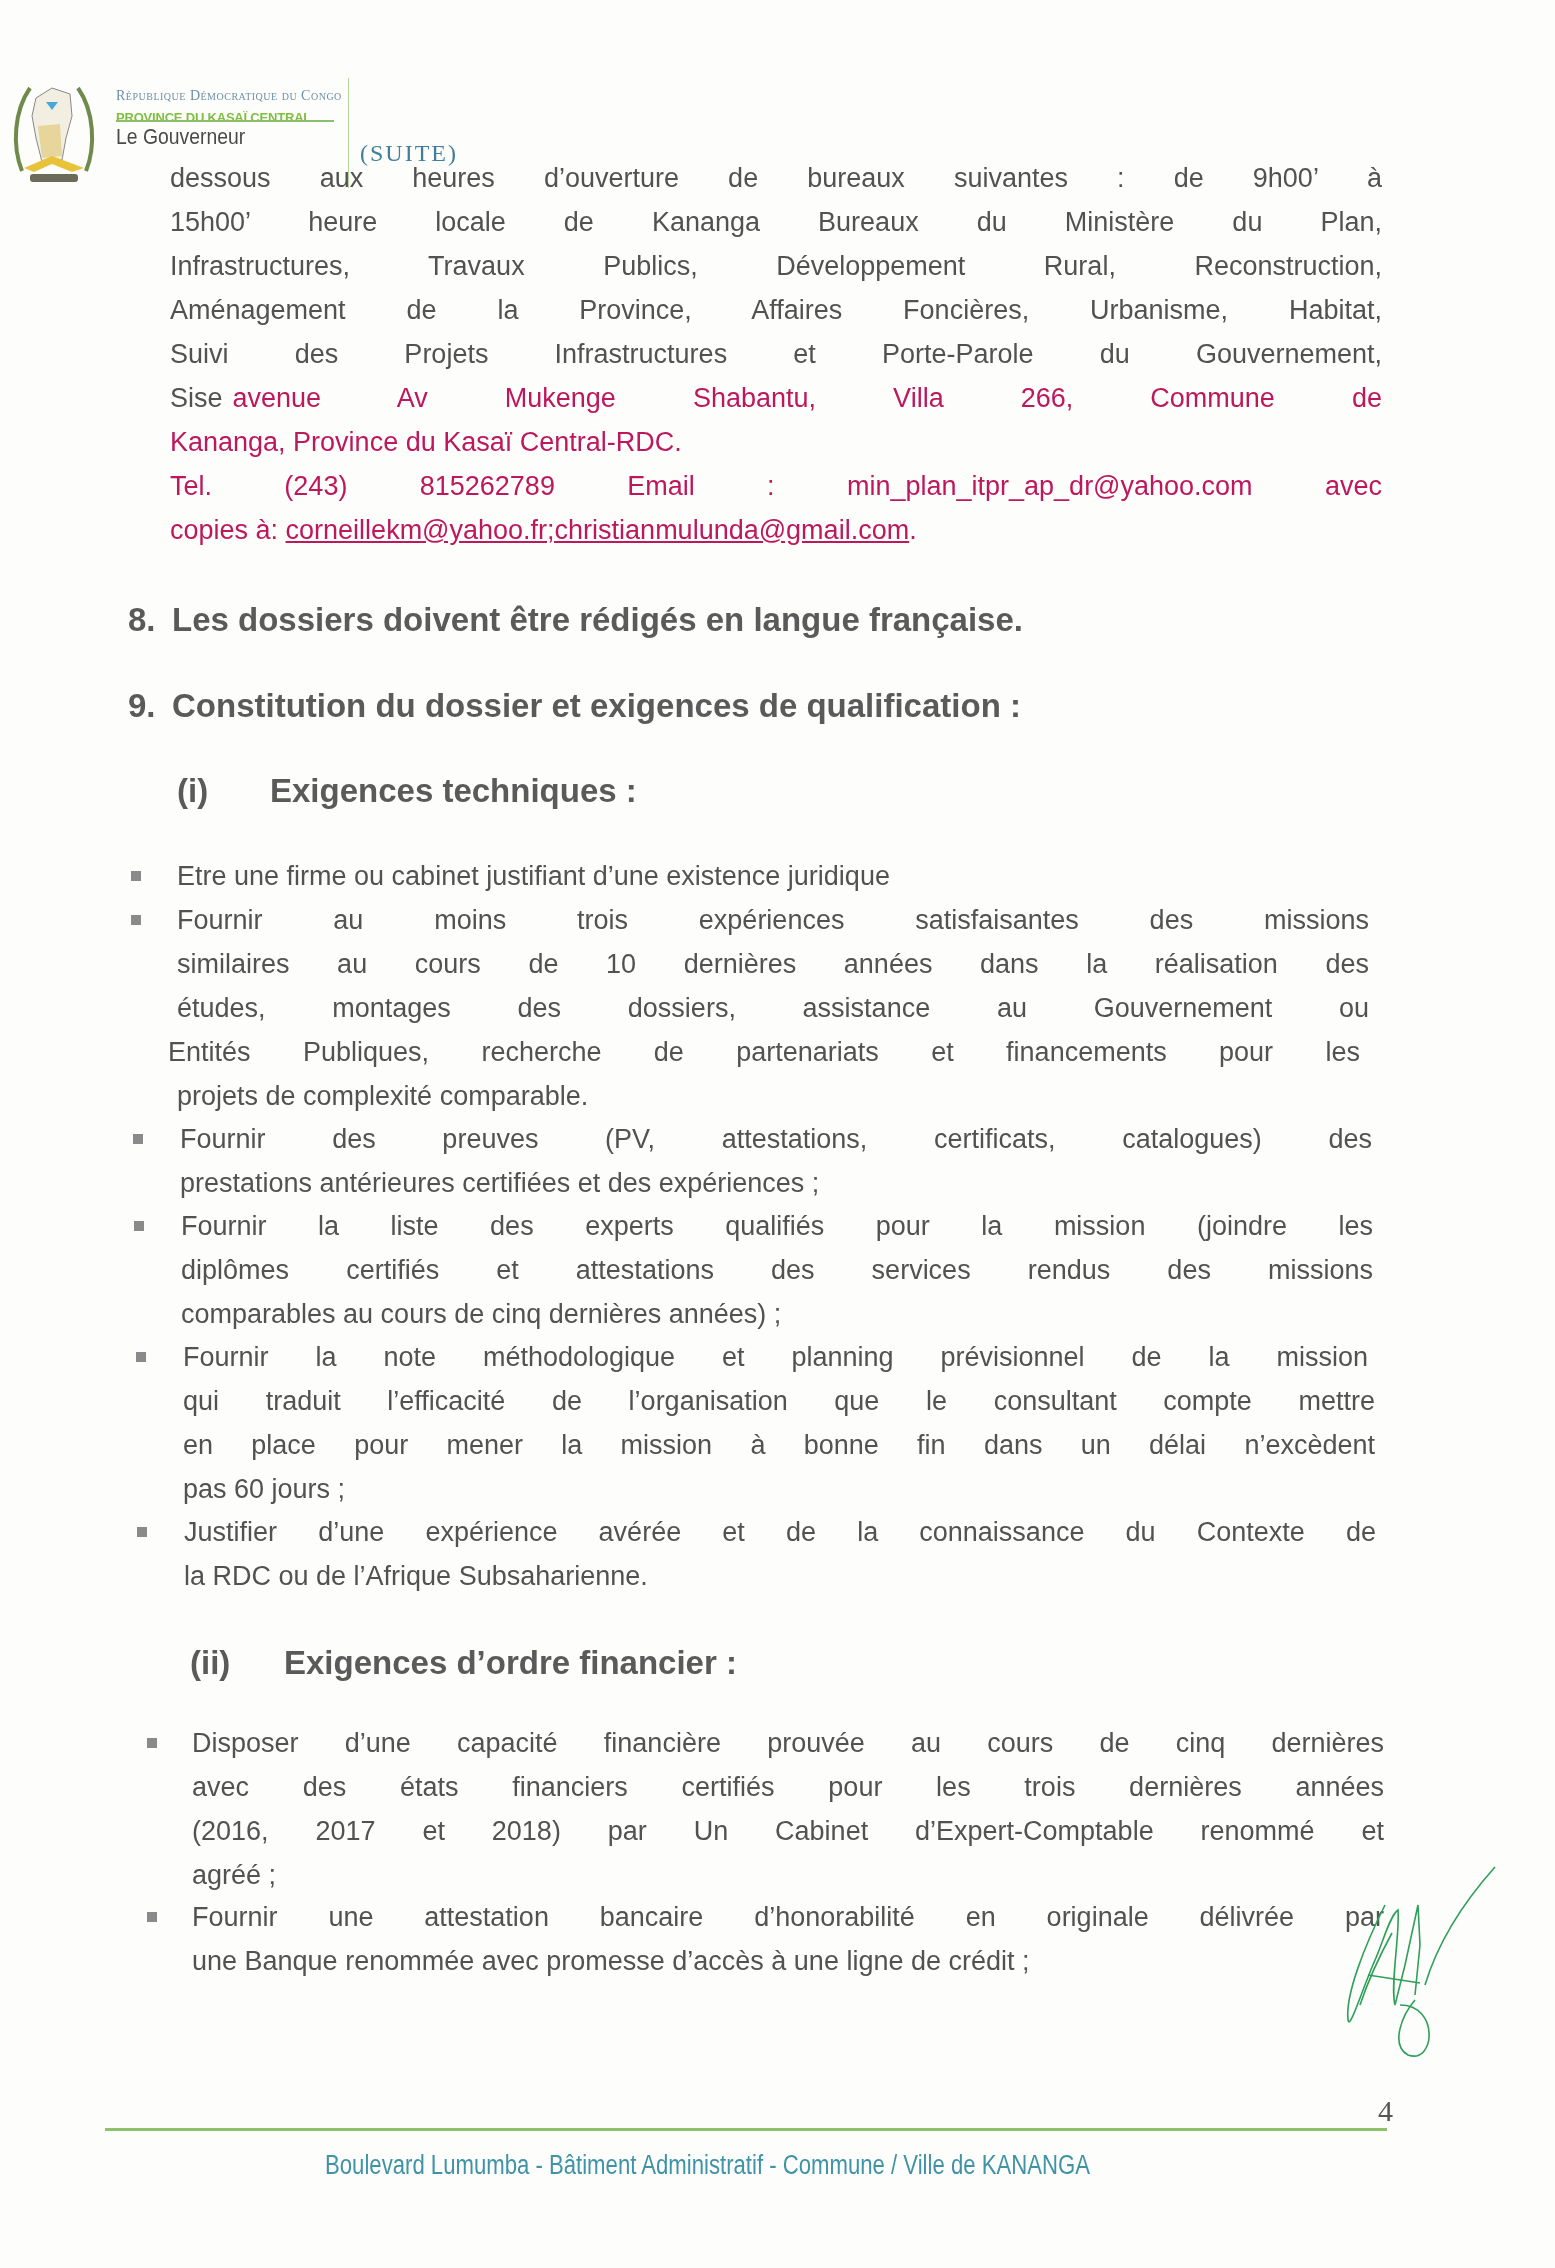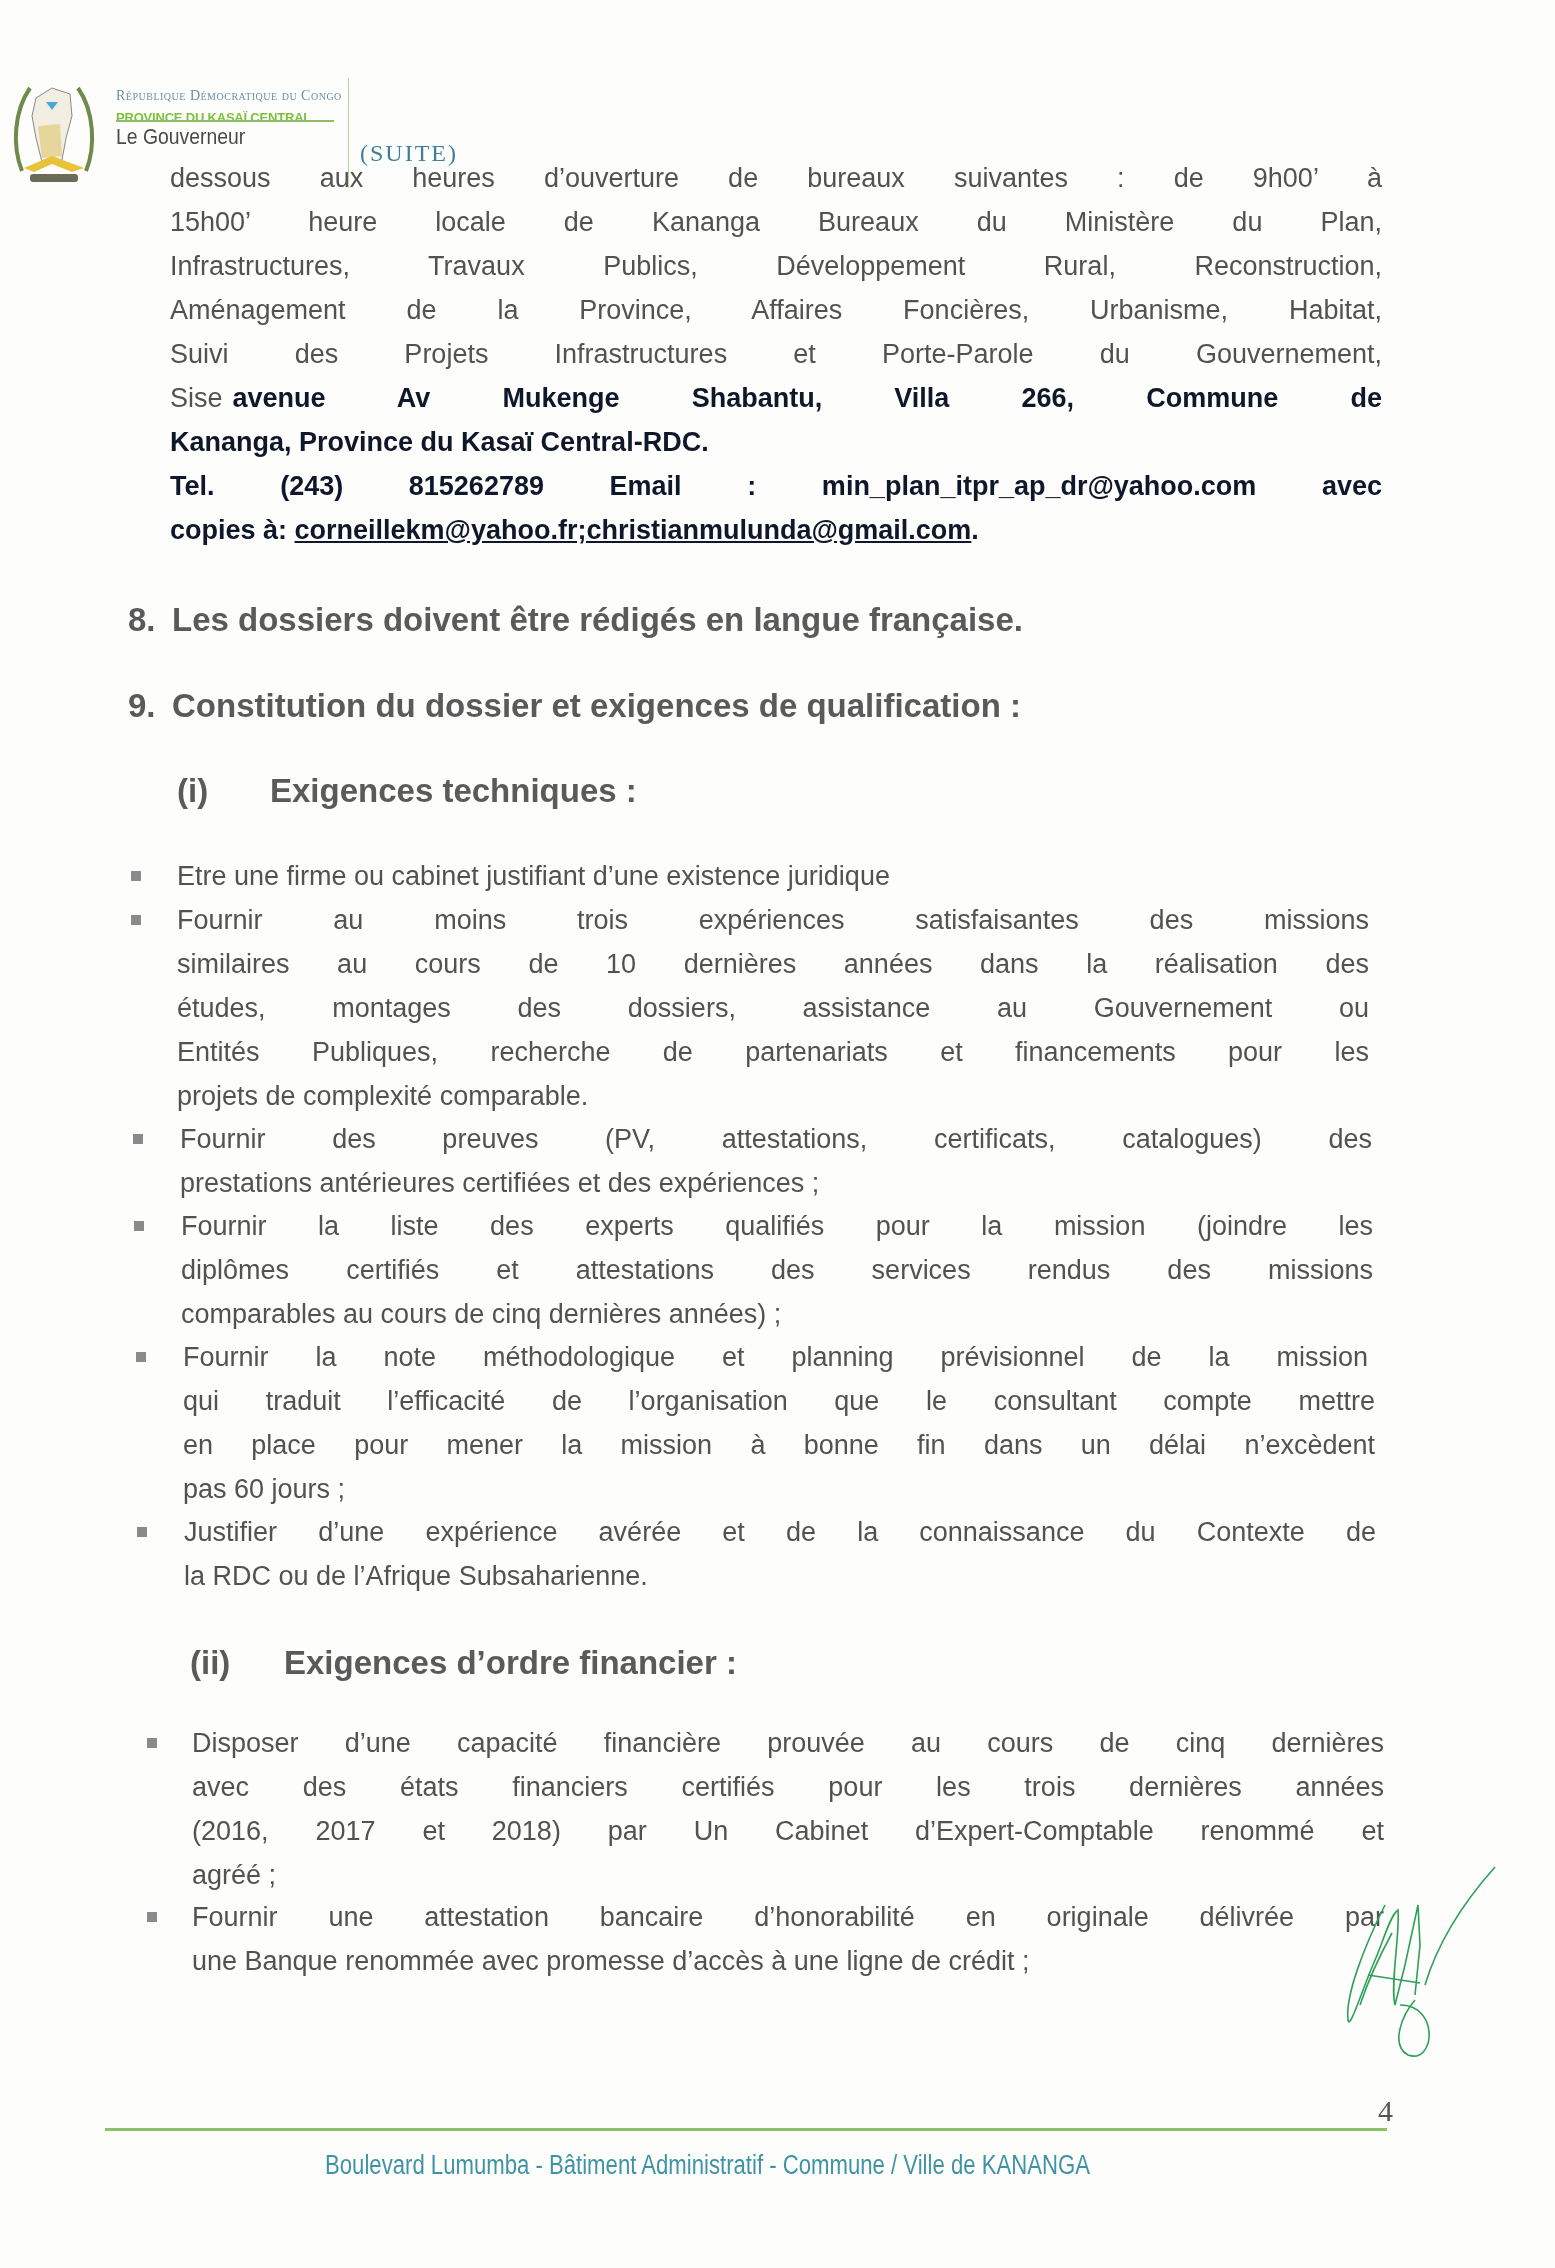--- a/index.html
+++ b/index.html
@@ -15,21 +15,21 @@
   .hdr-small { left: 116px; top: 88px; font-family: "Liberation Serif", serif; font-size: 14px; letter-spacing: 0.5px; color: #6b8fa8; font-variant: small-caps; white-space: nowrap; }
   .hdr-prov { left: 116px; top: 110px; font-size: 13px; font-weight: bold; color: #7fbf3f; letter-spacing: -0.2px; white-space: nowrap; }
   .hdr-rule { left: 116px; top: 120px; width: 218px; height: 2px; background: #8cbf6a; }
   .hdr-gov { left: 116px; top: 124px; font-size: 22px; color: #4a4a4a; white-space: nowrap; transform: scaleX(0.88); transform-origin: left; }
   .hdr-vline { left: 348px; top: 78px; width: 1px; height: 110px; background: #b5d49a; }
   .hdr-suite { left: 360px; top: 140px; font-family: "Liberation Serif", serif; font-size: 24px; letter-spacing: 2px; color: #3f7f9a; white-space: nowrap; }
 
   
   .line { position: absolute; font-size: 27px; line-height: 40px; white-space: nowrap; color: #525252; }
   .just { text-align: justify; text-align-last: justify; }
-  .b { font-weight: bold; color: #0f172a; }
+  .b { font-weight: normal; color: #be185d; }
   .u { text-decoration: underline; }
   .bul { position: absolute; width: 10px; height: 10px; background: #8a8a8a; }
   .num { position: absolute; font-size: 33px; font-weight: bold; line-height: 40px; color: #5a5a5a; white-space: nowrap; }
 
   
   .foot-rule { left: 105px; top: 2128px; width: 1282px; height: 3px; background: #8dc26a; }
   .pagenum { left: 1378px; top: 2094px; font-family: "Liberation Serif", serif; font-size: 30px; color: #555; }
   .foot-text { left: 325px; top: 2150px; font-size: 27px; color: #3f93a6; white-space: nowrap; transform: scaleX(0.82); transform-origin: left; }
   .sig { left: 1320px; top: 1855px; width: 180px; height: 215px; }
 </style>
@@ -77,21 +77,21 @@
 <div class="num" style="left:177px; top:771px;">(i)</div>
 <div class="num" style="left:270px; top:771px;">Exigences techniques :</div>
 
 <div class="bul" style="left:131px; top:871px;"></div>
 <div class="line" style="left:177px; top:856px;">Etre une firme ou cabinet justifiant d’une existence juridique</div>
 
 <div class="bul" style="left:131px; top:915px;"></div>
 <div class="line just" style="left:177px; top:900px; width:1192px;">Fournir au moins trois expériences satisfaisantes des missions</div>
 <div class="line just" style="left:177px; top:944px; width:1192px;">similaires au cours de 10 dernières années dans la réalisation des</div>
 <div class="line just" style="left:177px; top:988px; width:1192px;">études, montages des dossiers, assistance au Gouvernement ou</div>
-<div class="line just" style="left:177px; top:1032px; width:1192px;">Entités Publiques, recherche de partenariats et financements  pour les</div>
+<div class="line just" style="left:168px; top:1032px; width:1192px;">Entités Publiques, recherche de partenariats et financements  pour les</div>
 <div class="line" style="left:177px; top:1076px;">projets de complexité comparable.</div>
 
 <div class="bul" style="left:133px; top:1134px;"></div>
 <div class="line just" style="left:180px; top:1119px; width:1192px;">Fournir des preuves (PV, attestations, certificats, catalogues) des</div>
 <div class="line" style="left:180px; top:1163px;">prestations antérieures certifiées et des expériences ;</div>
 
 <div class="bul" style="left:134px; top:1221px;"></div>
 <div class="line just" style="left:181px; top:1206px; width:1192px;">Fournir la liste des experts qualifiés pour la mission (joindre les</div>
 <div class="line just" style="left:181px; top:1250px; width:1192px;">diplômes certifiés et attestations des services rendus des missions</div>
 <div class="line" style="left:181px; top:1294px;">comparables au cours de cinq dernières années) ;</div>

